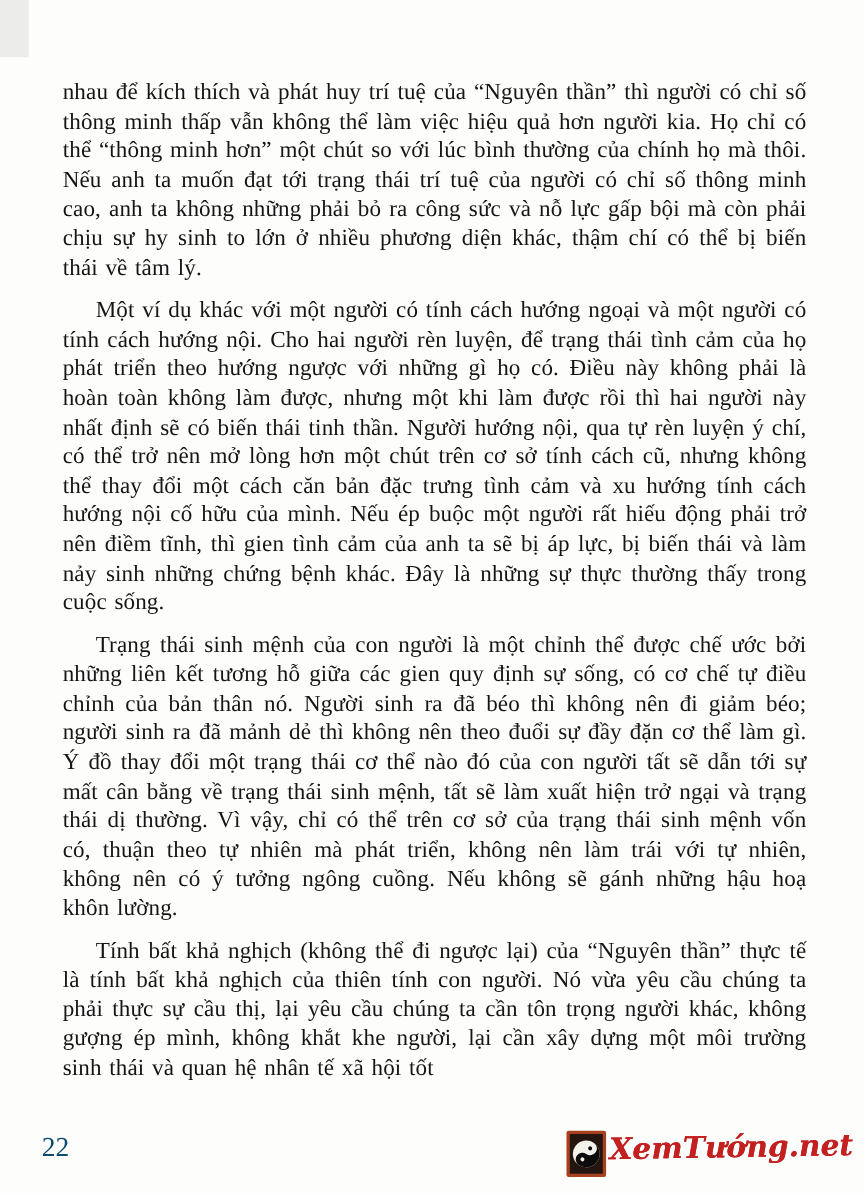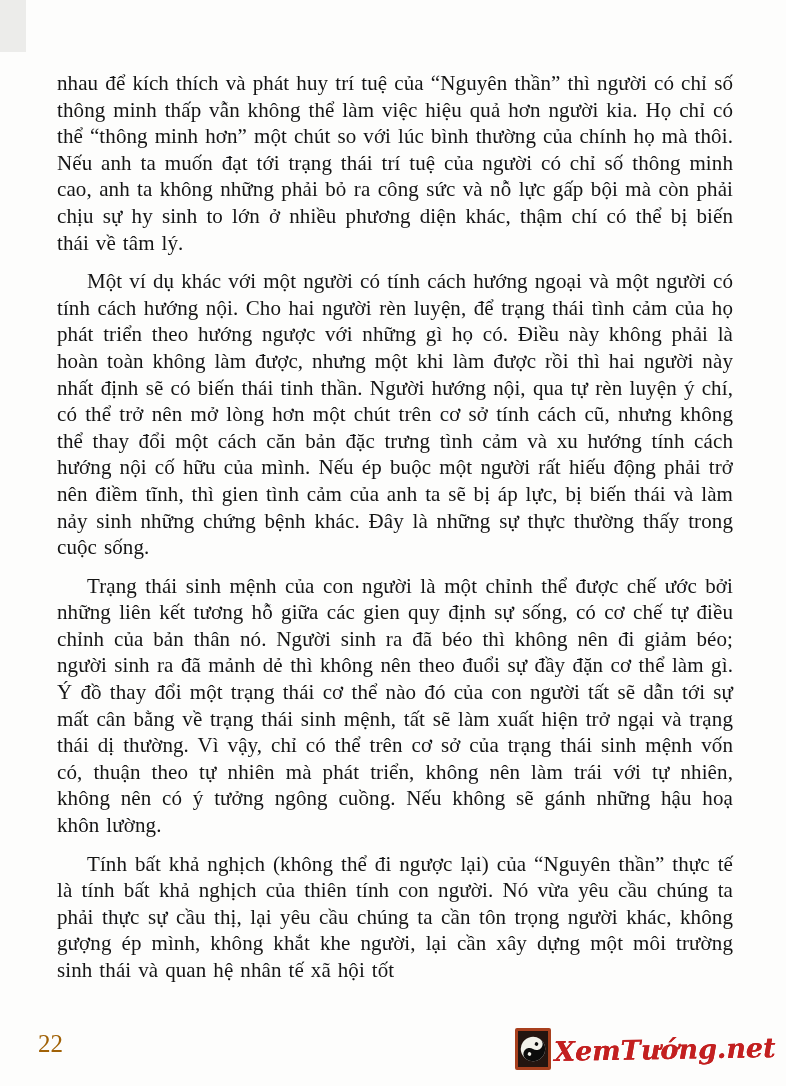--- a/index.html
+++ b/index.html
@@ -42,30 +42,30 @@
   }
   .para.no-indent {
     text-indent: 0;
   }
   .page-number {
     position: absolute;
     left: 38px;
     top: 1030px;
     font-size: 25px;
     font-weight: 500;
-    color: #a16207;
+    color: #0c4a6e;
     font-family: "Liberation Serif", serif;
     text-align: center;
   }
   .watermark {
     position: absolute;
     right: 10px;
     top: 1028px;
     display: flex;
-    align-items: center;
+    align-items: flex-start;
     gap: 3px;
   }
   .yy-box {
     display: inline-flex;
     align-items: center;
     justify-content: center;
     width: 30px;
     height: 36px;
     background: #241510;
     border: 3px solid #a8401e;

